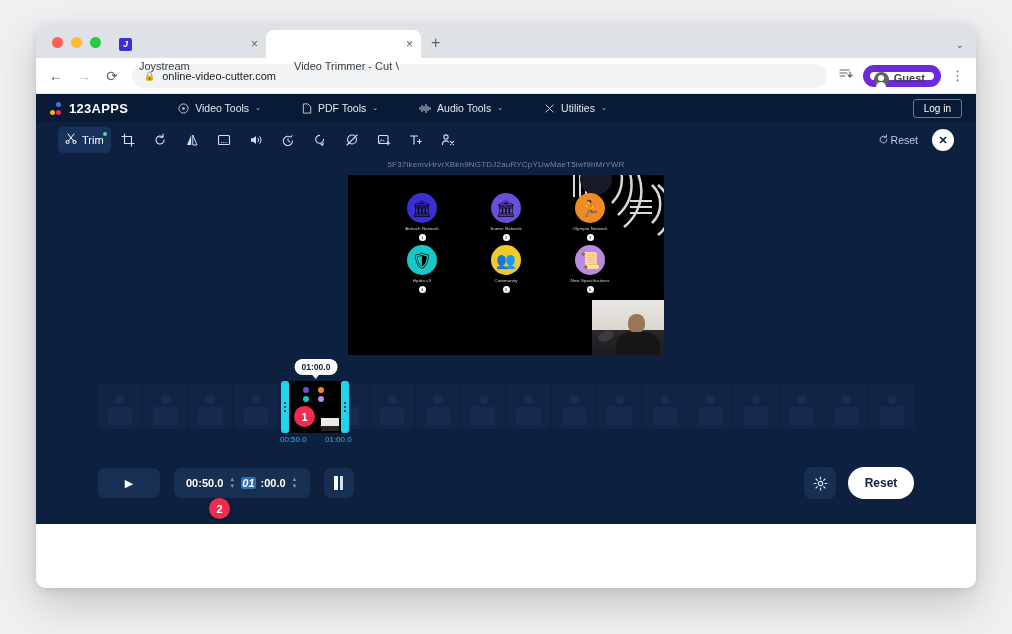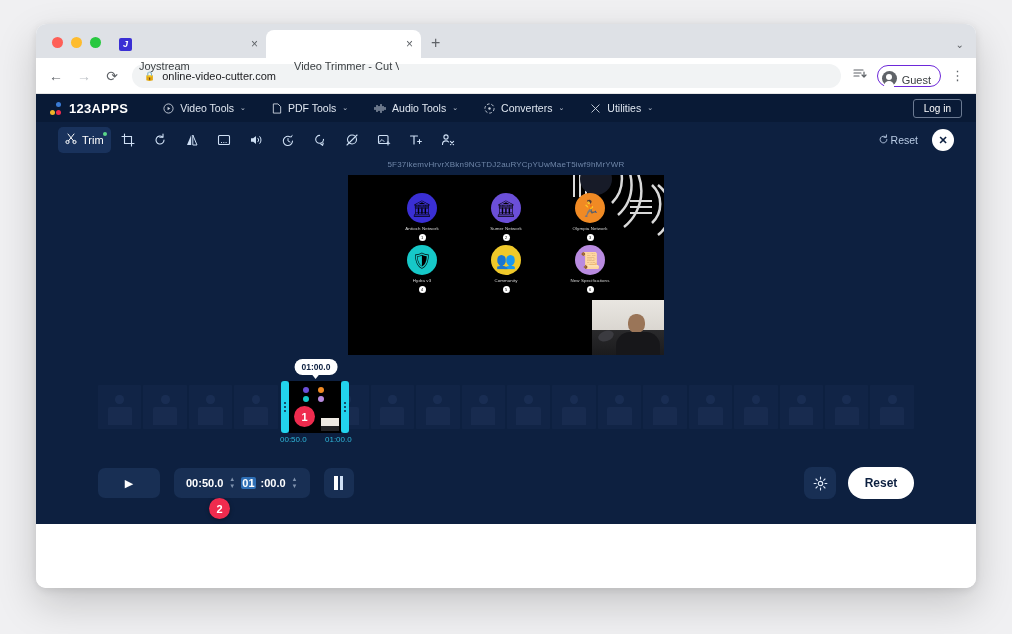--- a/index.html
+++ b/index.html
@@ -56,35 +56,35 @@
   .navbtn { font-size: 14px; color: #5f6368; width: 16px; text-align: center; }
   .navbtn.dis { color: #bdc1c6; }
   .urlbox {
     flex: 1; height: 24px; background: #f1f3f4; border-radius: 12px;
     display: flex; align-items: center; gap: 7px; padding: 0 12px;
     font-size: 11px; color: #202124;
   }
   .lock { font-size: 9px; color: #5f6368; }
   .omni-right { display: flex; align-items: center; gap: 10px; }
   .guest {
-    display: flex; align-items: flex-end; gap: 5px; height: 22px;
-    border: 1px solid #6d28d9; border-radius: 11px; padding: 0 9px 0 4px;
-    font-size: 11px; color: #3c4043;
+    display: flex; align-items: flex-start; gap: 5px; height: 22px;
+    border: 7px solid #6d28d9; border-radius: 11px; padding: 0 9px 0 4px;
+    font-size: 11px; color: #3c4043; font-weight: bold;
   }
   .guest-av { width: 15px; height: 15px; border-radius: 50%; background: #5f6368; position: relative; }
   .guest-av::before { content:""; position:absolute; left:4.5px; top:3px; width:6px; height:6px; border-radius:50%; background:#fff; }
   .guest-av::after { content:""; position:absolute; left:2.5px; top:10px; width:10px; height:6px; border-radius:5px 5px 0 0; background:#fff; }
   .kebab { font-size: 13px; color: #5f6368; letter-spacing: 0; }
   .dl-icon { color:#5f6368; }
 
   
   .app { background: #0d2040; height: 430px; position: relative; }
 
   .appnav {
-    height: 28px; display: flex; align-items: center; gap: 0;
+    height: 28px; display: flex; align-items: center; gap: 15px;
     padding: 0 14px; background: #091a36;
   }
   .logo { display: flex; align-items: center; gap: 6px; margin-right: 22px; }
   .logo-dots { position: relative; width: 13px; height: 13px; }
   .logo-dots i { position: absolute; width: 5px; height: 5px; border-radius: 50%; display: block; }
   .logo-text { color: #fff; font-size: 13px; font-weight: bold; letter-spacing: .3px; }
   .navitem {
     display: flex; align-items: center; gap: 6px; color: #dfe6f0;
     font-size: 10.5px; padding: 6px 13px; height: 28px;
   }
@@ -202,21 +202,21 @@
   .bottombar { display: flex; align-items: center; gap: 14px; padding: 0 62px; margin-top: 12px; }
   .playbtn {
     width: 62px; height: 30px; background: #182f54; border-radius: 7px;
     display: flex; align-items: center; justify-content: center; color: #fff; font-size: 11px;
   }
   .timegroup {
     height: 30px; background: #182f54; border-radius: 7px; display: flex; align-items: center;
     gap: 6px; padding: 0 12px;
   }
   .tfield { display: flex; align-items: center; gap: 5px; color: #fff; font-size: 11px; font-weight: bold; }
-  .tfield .hl { background: #2f6fb5; padding: 0 1px; border-radius: 2px; }
+  .tfield .hl { background: #2f6fb5; padding: 0 1px; border-radius: 2px; font-style: italic; }
   .spin { display: flex; flex-direction: column; gap: 2px; color: #7f92ad; font-size: 6px; line-height: 5px; }
   .filmbtn {
     width: 30px; height: 30px; background: #182f54; border-radius: 7px;
     display: flex; align-items: center; justify-content: center; gap: 2px;
   }
   .filmbtn b { width: 4px; height: 14px; background: #fff; display: block; }
   .filmbtn b.thin { width: 3px; background: #cfe0f5; }
   .bottom-right { margin-left: auto; display: flex; align-items: center; gap: 12px; }
   .gearbtn {
     width: 32px; height: 32px; background: #182f54; border-radius: 8px;
@@ -322,30 +322,20 @@
             <svg width="12" height="11" viewBox="0 0 12 11">
                 <g stroke="#dfe6f0" stroke-width="1" stroke-linecap="round">
                   <path d="M1 4.5v2M3 2.5v6M5 3.5v4M7 1.5v8M9 3.5v4M11 4.5v2"></path>
                 </g>
               </svg>
           </span>
           <span>Audio Tools</span>
           <span class="caret">⌄</span>
         </div>
 
-        <div class="navitem">
-          <span class="ni">
-            <svg width="11" height="11" viewBox="0 0 12 12">
-                <circle cx="6" cy="6" r="5" stroke="#dfe6f0" stroke-width="1" fill="none" stroke-dasharray="3 2"></circle>
-                <circle cx="6" cy="6" r="1.3" fill="#dfe6f0"></circle>
-              </svg>
-          </span>
-          <span>Converters</span>
-          <span class="caret">⌄</span>
-        </div>
 
         <div class="navitem">
           <span class="ni">
             <svg width="11" height="11" viewBox="0 0 12 12">
                 <path d="M2 2l8 8M10 2l-8 8" stroke="#dfe6f0" stroke-width="1" stroke-linecap="round"></path>
               </svg>
           </span>
           <span>Utilities</span>
           <span class="caret">⌄</span>
         </div>

